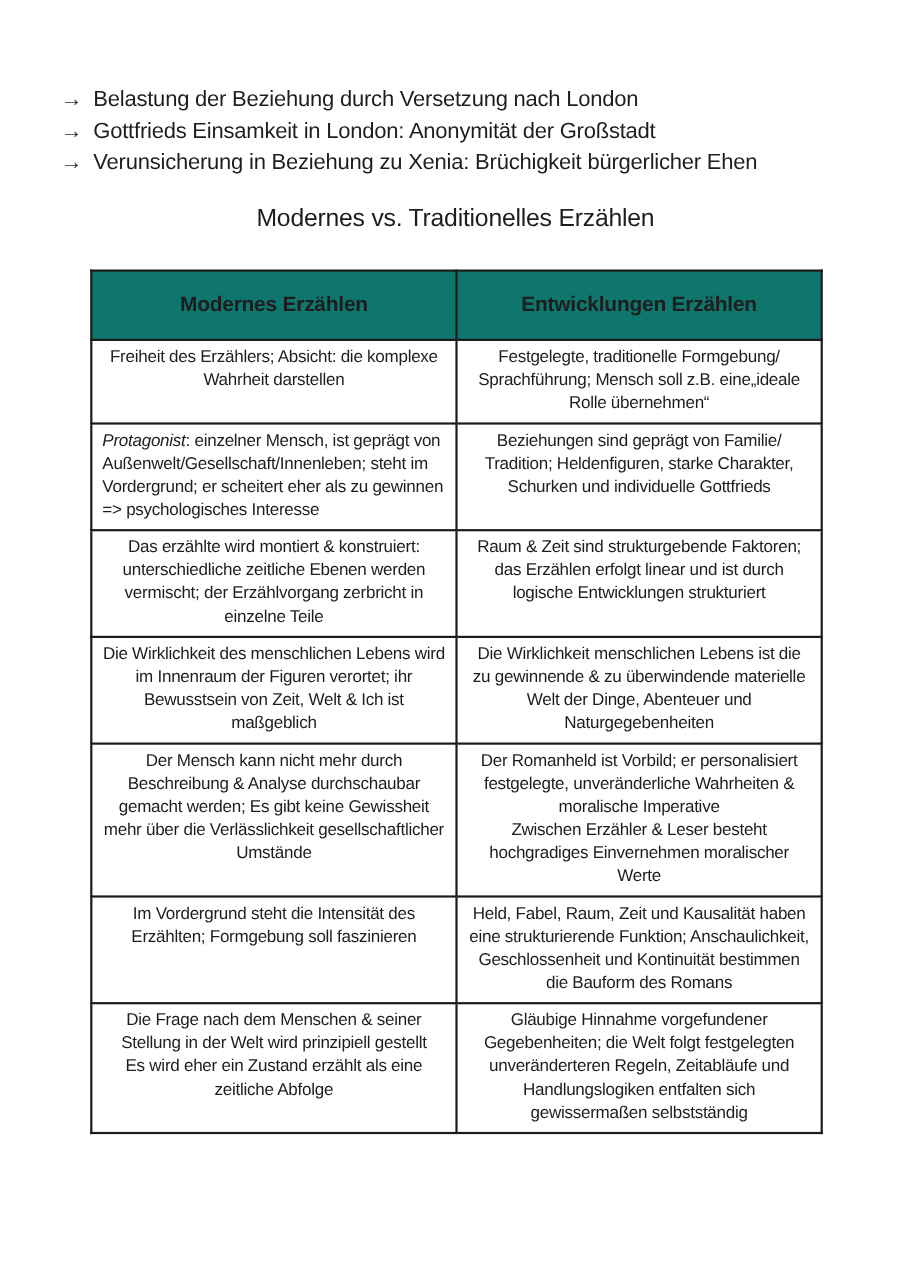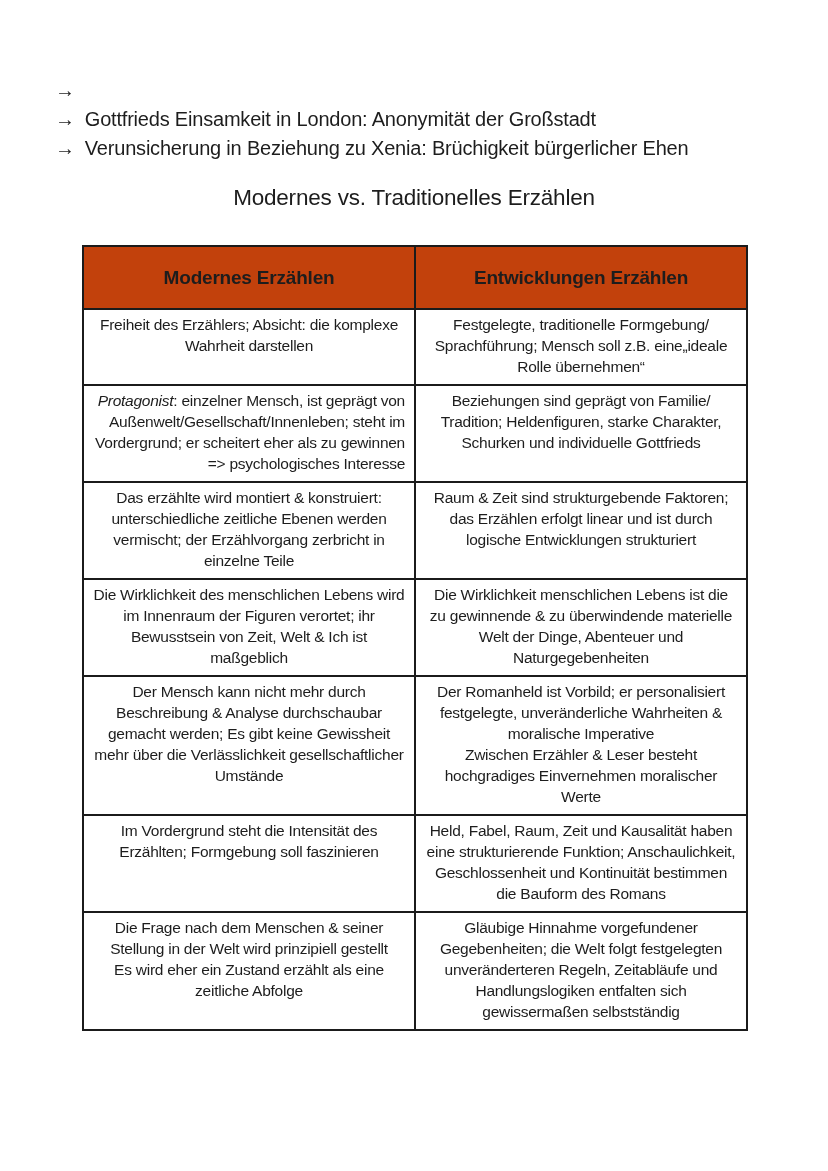--- a/index.html
+++ b/index.html
@@ -37,48 +37,49 @@
     position: absolute;
     left: 82px; top: 245px;
     width: 666px;
     border-collapse: collapse;
     table-layout: fixed;
   }
   table.compare th, table.compare td {
     border: 2px solid #1b1b1b;
   }
   table.compare th {
-    background: #c2410c;
+    background: #0f766e;
     height: 63px;
     font-size: 19px;
     font-weight: bold;
     letter-spacing: -0.2px;
     text-align: center;
     vertical-align: middle;
   }
   table.compare td {
     vertical-align: top;
     text-align: center;
     font-size: 15.5px;
     line-height: 21px;
     letter-spacing: -0.25px;
     padding: 4px 9px 7px;
     white-space: pre-line;
   }
-  table.compare td.left-align { text-align: right; }
+  table.compare td.left-align { text-align: left; }
   .italic { font-style: italic; }
 </style>
 </head>
 <body>
 
 <div class="page">
 
   <div class="bullets">
     <div class="bullet">
       <span class="arrow">→</span>
+      <span>Belastung der Beziehung durch Versetzung nach London</span>
     </div>
     <div class="bullet">
       <span class="arrow">→</span>
       <span>Gottfrieds Einsamkeit in London: Anonymität der Großstadt</span>
     </div>
     <div class="bullet">
       <span class="arrow">→</span>
       <span>Verunsicherung in Beziehung zu Xenia: Brüchigkeit bürgerlicher Ehen</span>
     </div>
   </div>

